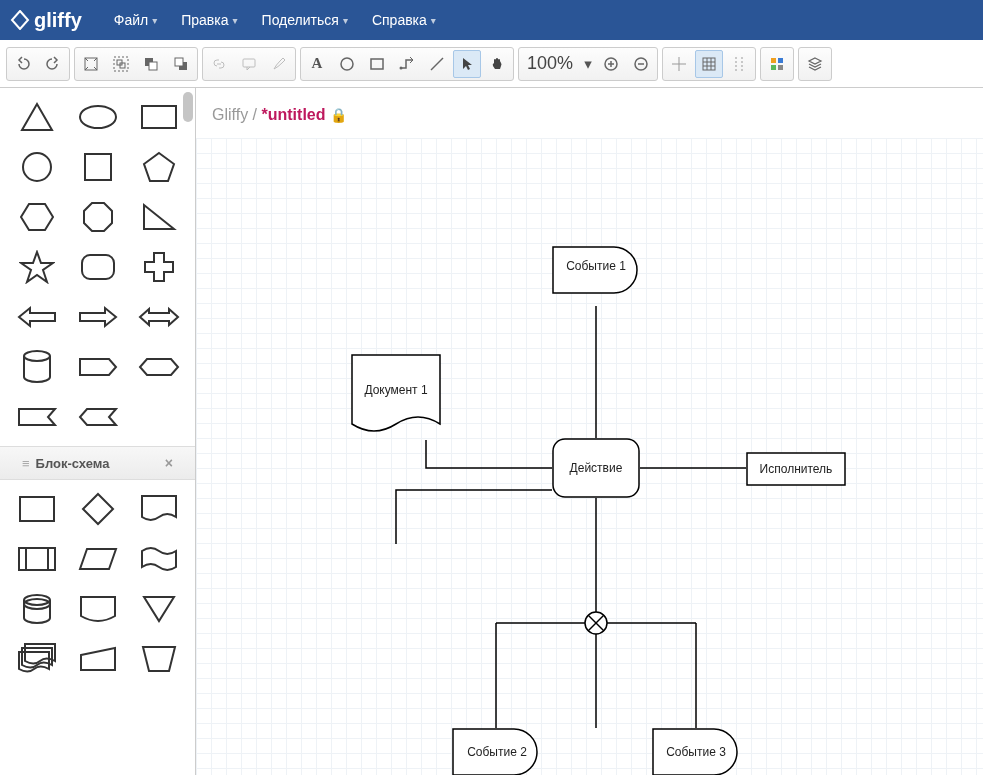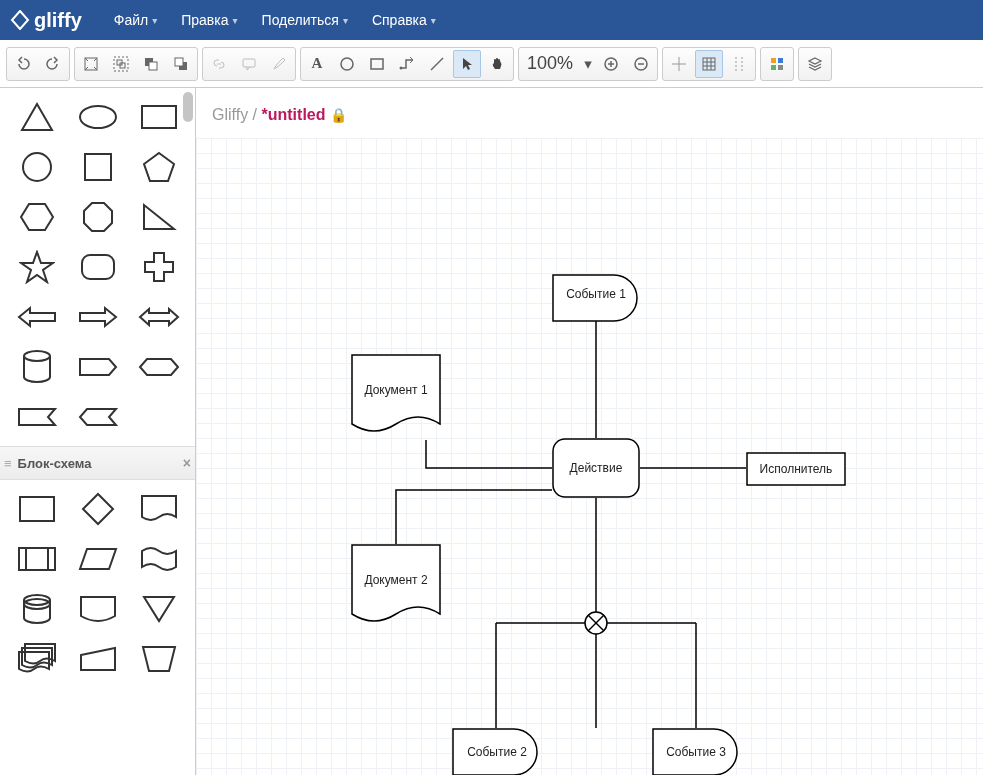--- a/index.html
+++ b/index.html
@@ -17,21 +17,21 @@
 .tb-group { display: flex; align-items: center; gap: 2px; background: linear-gradient(#fdfdfd,#f1f1f1); border: 1px solid #ccc; border-radius: 3px; padding: 2px; }
 .tb-btn { width: 28px; height: 28px; display: flex; align-items: center; justify-content: center; cursor: pointer; border-radius: 2px; color: #555; font-size: 15px; }
 .tb-btn.active { background: #dbe9f6; border: 1px solid #a7c7e7; }
 .zoom-label { font-size: 18px; padding: 0 6px; color: #444; }
 
 
 .main { display: flex; height: calc(775px - 88px); }
 
 
 .sidebar { width: 196px; background: #fff; border-right: 1px solid #ccc; overflow-y: auto; display: flex; flex-direction: column; }
-.sb-head { background: linear-gradient(#f7f7f7,#ececec); border-top: 1px solid #ddd; border-bottom: 1px solid #ddd; padding: 8px 4px; font-size: 13px; color: #555; font-weight: bold; display: flex; align-items: center; justify-content: space-between; }
+.sb-head { background: linear-gradient(#f7f7f7,#ececec); border-top: 1px solid #ddd; border-bottom: 1px solid #ddd; padding: 8px 22px; font-size: 13px; color: #555; font-weight: bold; display: flex; align-items: center; justify-content: space-between; }
 .sb-head .close { color: #999; cursor: pointer; font-size: 14px; }
 .sb-head .hamb { margin-right: 6px; color: #aaa; }
 .shape-grid { display: grid; grid-template-columns: repeat(3, 1fr); gap: 4px; padding: 6px 8px; }
 .shape-cell { height: 46px; display: flex; align-items: center; justify-content: center; cursor: move; }
 .shape-cell svg { stroke: #333; stroke-width: 2; fill: none; }
 .sb-thumb { position: absolute; right: 2px; top: 40px; width: 10px; height: 60px; background: #c5c5c5; border-radius: 5px; }
 
 
 .canvas-wrap { flex: 1; position: relative; background: #fff; overflow: hidden; }
 .breadcrumb { position: absolute; top: 18px; left: 16px; font-size: 16px; color: #999; z-index: 5; }
@@ -438,21 +438,21 @@
         <polyline points="230,302 230,330 356,330"></polyline>
         <polyline points="356,352 200,352 200,406"></polyline>
         <polyline points="300,485 300,590"></polyline>
         <polyline points="500,485 500,590"></polyline>
         <line x1="300" y1="485" x2="500" y2="485"></line>
         <circle cx="400" cy="485" r="11" class="gate"></circle>
         <line x1="392" y1="477" x2="408" y2="493" stroke="#000"></line>
         <line x1="408" y1="477" x2="392" y2="493" stroke="#000"></line>
       </svg>
 
-      <div class="dshape" style="left:356px;top:136px;width:88px;height:40px">
+      <div class="dshape" style="left:356px;top:108px;width:88px;height:40px">
         <svg width="88" height="48">
             <path d="M1 1 L62 1 A23 23 0 0 1 62 47 L1 47 Z" fill="#fff" stroke="#000" stroke-width="1.5"></path>
           </svg>
         <span class="lbl">Событие 1</span>
       </div>
 
       <div class="dshape" style="left:155px;top:216px;width:90px;height:86px">
         <svg width="90" height="86">
             <path d="M1 1 L89 1 L89 70 Q67 56 45 70 Q23 84 1 70 Z" fill="#fff" stroke="#000" stroke-width="1.5"></path>
           </svg>
@@ -466,26 +466,20 @@
         <span class="lbl">Исполнитель</span>
       </div>
 
       <div class="dshape" style="left:356px;top:300px;width:88px;height:60px">
         <svg width="88" height="60">
             <rect x="1" y="1" width="86" height="58" rx="12" fill="#fff" stroke="#000" stroke-width="1.5"></rect>
           </svg>
         <span class="lbl">Действие</span>
       </div>
 
-      <div class="dshape" style="left:155px;top:406px;width:90px;height:86px">
-        <svg width="90" height="86">
-            <path d="M1 1 L89 1 L89 70 Q67 56 45 70 Q23 84 1 70 Z" fill="#fff" stroke="#000" stroke-width="1.5"></path>
-          </svg>
-        <span class="lbl" style="margin-top:-14px">Документ 2</span>
-      </div>
 
       <div class="dshape" style="left:256px;top:590px;width:90px;height:48px">
         <svg width="88" height="48">
             <path d="M1 1 L62 1 A23 23 0 0 1 62 47 L1 47 Z" fill="#fff" stroke="#000" stroke-width="1.5"></path>
           </svg>
         <span class="lbl">Событие 2</span>
       </div>
 
       <div class="dshape" style="left:456px;top:590px;width:88px;height:48px">
         <svg width="88" height="48">

